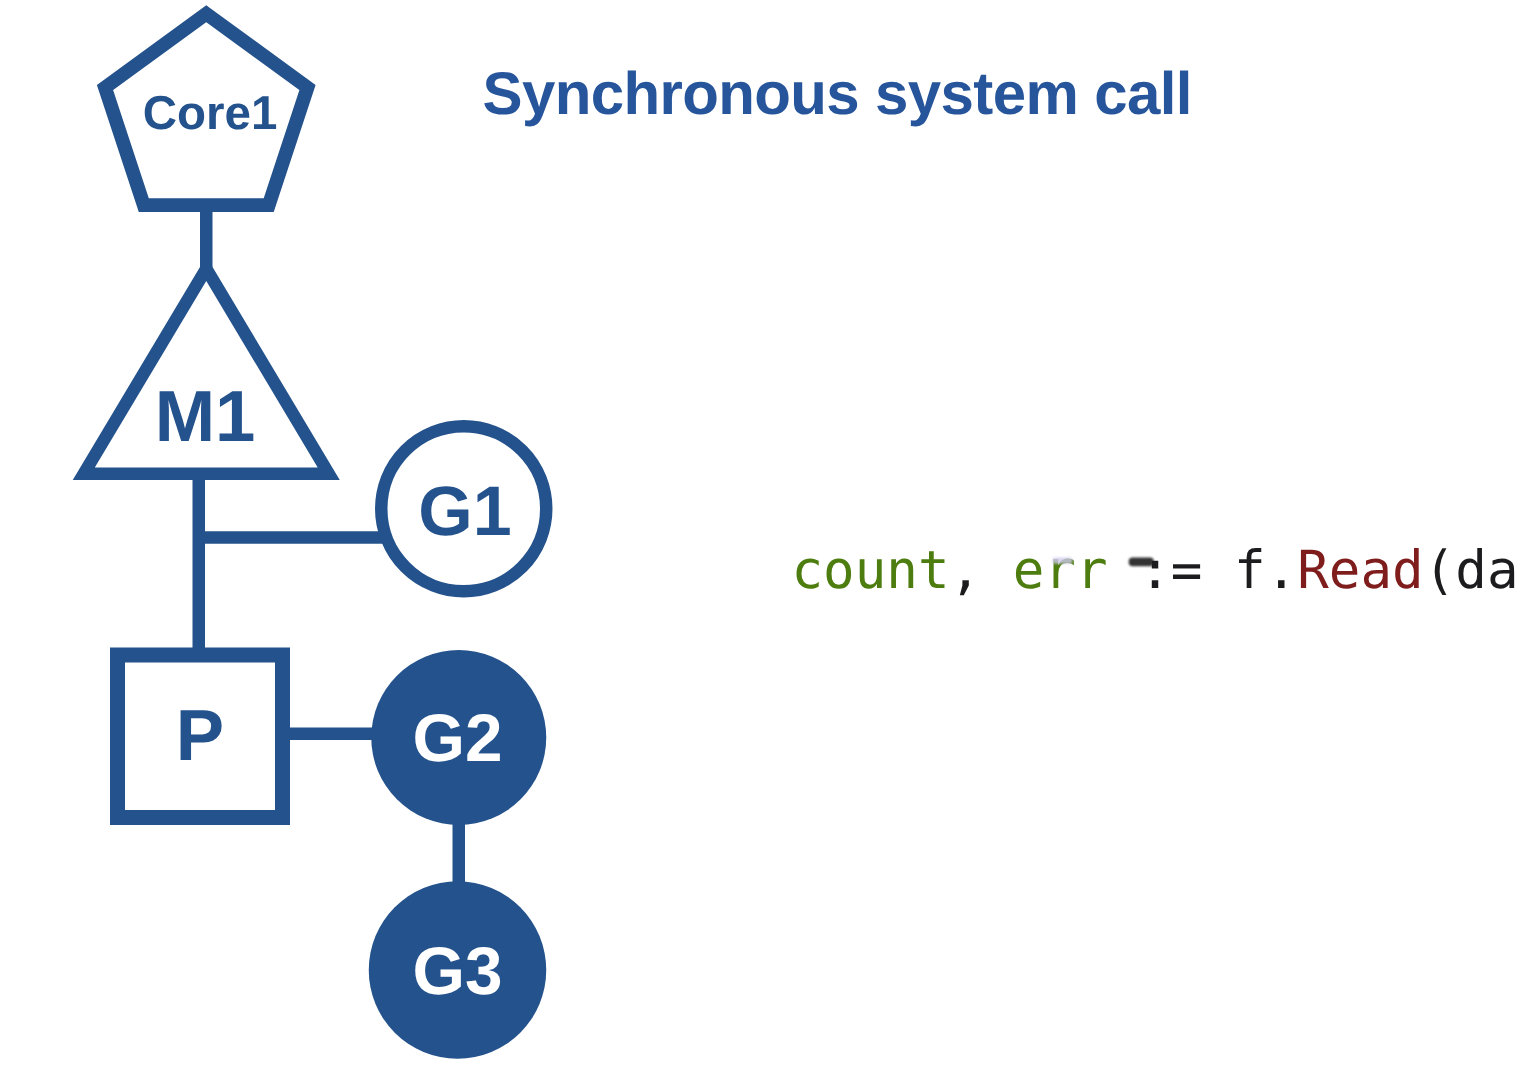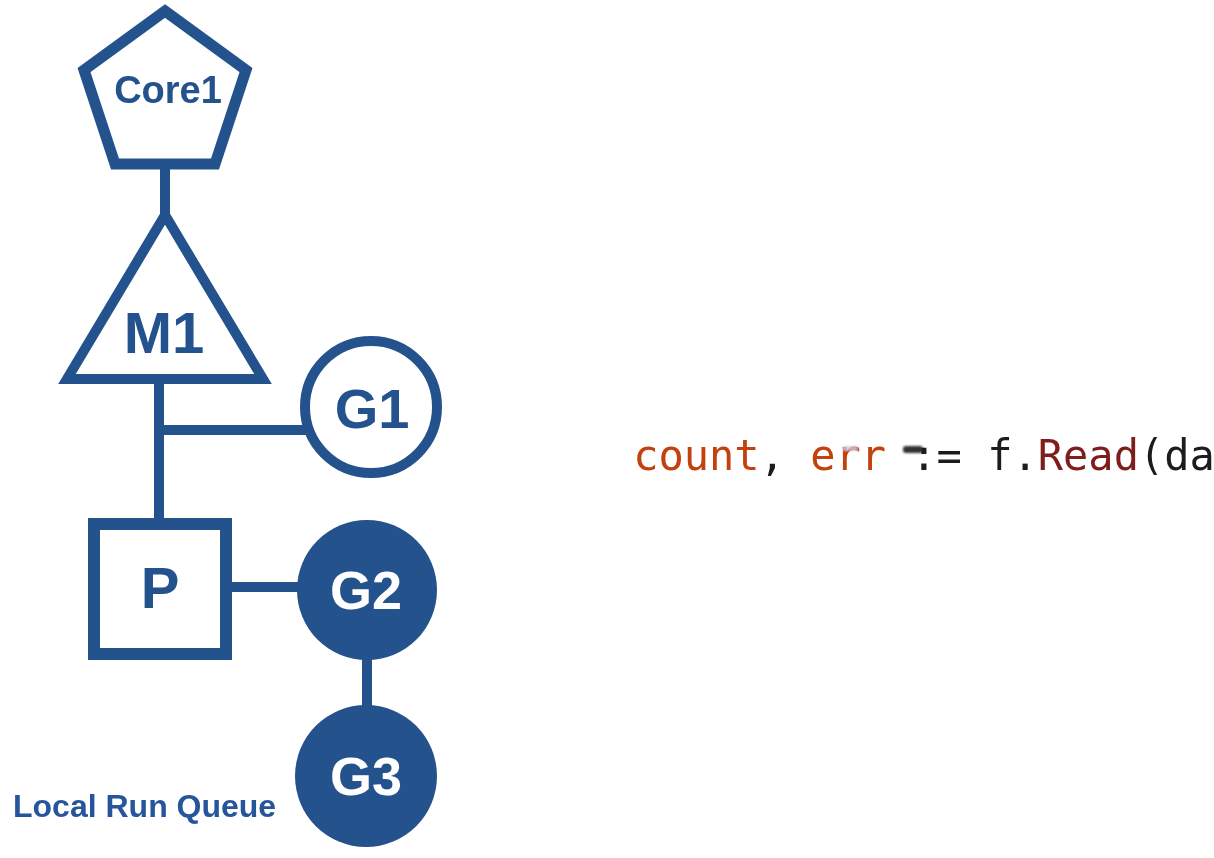--- a/index.html
+++ b/index.html
@@ -23,21 +23,21 @@
     font-size: 32px; font-weight: bold; line-height: 36px;
     color: #27559C; white-space: nowrap;
   }
 
   .code-line {
     position: absolute; left: 532px; top: 381px;
     font-family: "DejaVu Sans Mono", "Liberation Mono", monospace;
     font-size: 42px; line-height: 50px; font-weight: 500;
     white-space: pre; letter-spacing: 0;
   }
-  .c-blue { color: #c2410c; }
+  .c-blue { color: #4d7c0f; }
   .c-dark { color: #1C1C1E; }
   .c-gold { color: #7f1d1d; }
 
   .artifact-dark {
     position: absolute; left: 903px; top: 446px; width: 20px; height: 7px;
     background: #1c1c1e; border-radius: 3px; filter: blur(1px); opacity: 0.9;
   }
   .artifact-light {
     position: absolute; left: 842px; top: 446px; width: 16px; height: 5px;
     background: #cfc9ee; border-radius: 2px; filter: blur(1px); opacity: 0.8;
@@ -78,23 +78,23 @@
 
     <text class="node-label" x="372" y="428" font-size="56" text-anchor="middle" fill="#24528C">G1</text>
 
     <text class="node-label" x="160" y="608" font-size="58" text-anchor="middle" fill="#24528C">P</text>
 
     <text class="node-label" x="366" y="609" font-size="54" text-anchor="middle" fill="#FFFFFF">G2</text>
 
     <text class="node-label" x="366" y="795" font-size="54" text-anchor="middle" fill="#FFFFFF">G3</text>
   </svg>
 
+  <div class="page-title">Synchronous system call</div>
 
   <div class="code-line">
     <span class="c-blue">count</span><span class="c-dark">, </span><span class="c-blue">err</span><span class="c-dark"> := </span><span class="c-dark">f</span><span class="c-dark">.</span><span class="c-gold">Read</span><span class="c-dark">(data)</span>
   </div>
 
   <div class="artifact-light"></div>
   <div class="artifact-dark"></div>
 
-  <div class="queue-caption">Local Run Queue</div>
 
 </div>
 
 </body></html>

